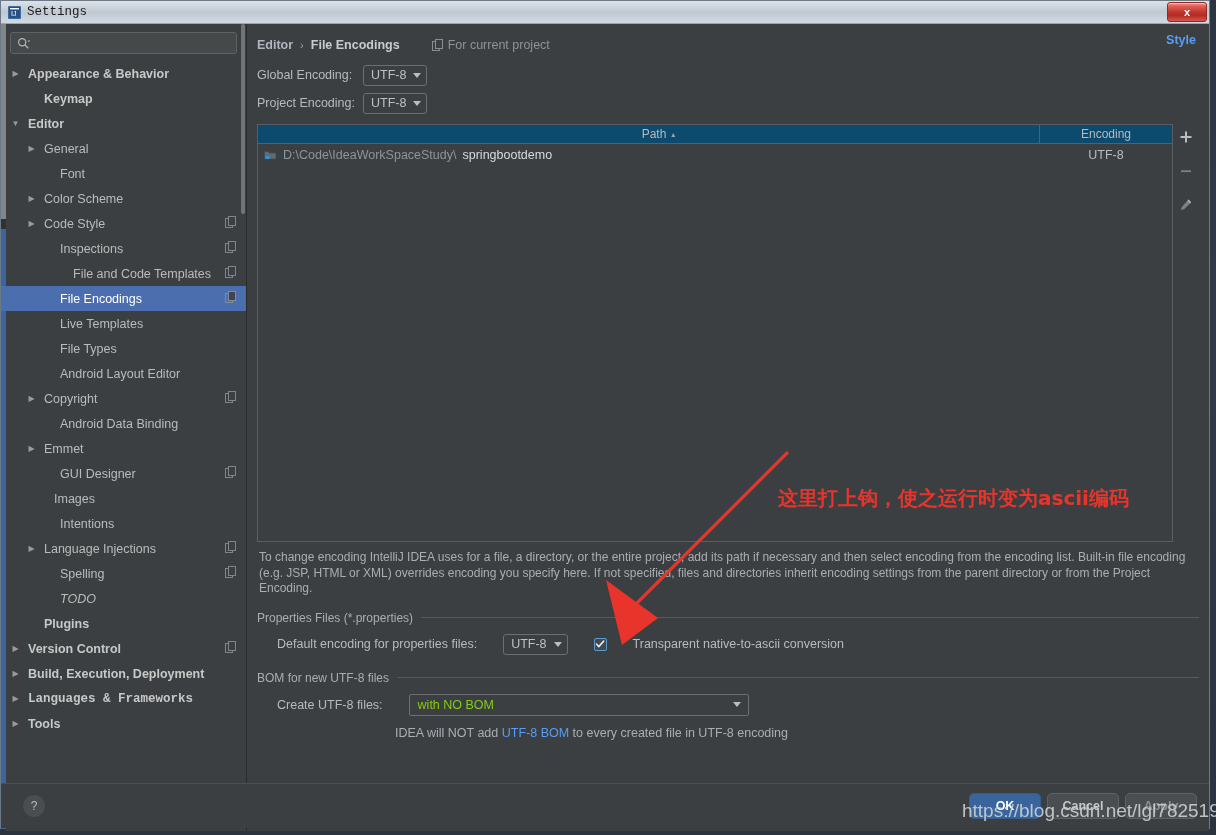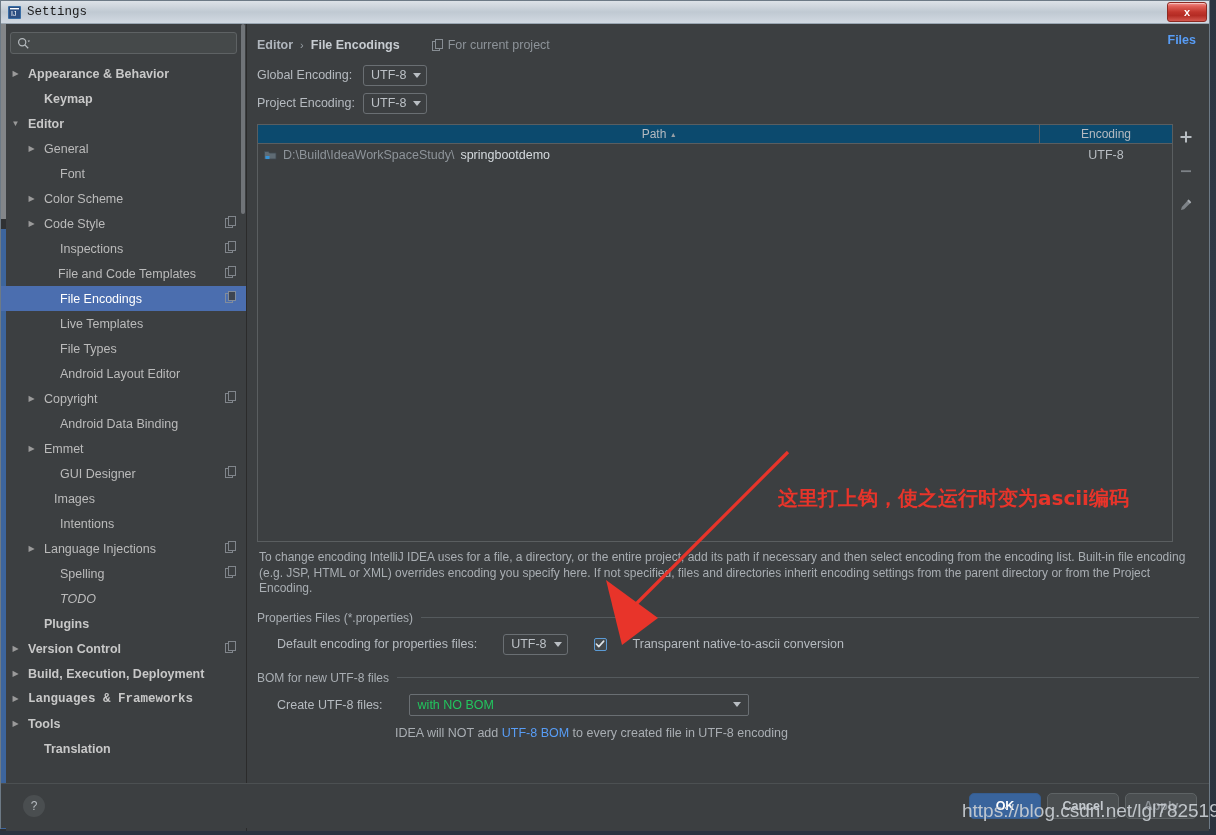--- a/index.html
+++ b/index.html
@@ -185,21 +185,21 @@
   .row{display:flex;align-items:center;gap:26px;}
   .row .lbl{font-size:12.5px;color:#b6bbc0;}
   .check{
     width:13px;height:13px;border:1px solid #5b9bd5;background:#43484b;border-radius:2px;
     display:inline-flex;align-items:center;justify-content:center;cursor:pointer;box-sizing:border-box;
   }
   .check svg{display:block;}
   .wide-combo{
     width:340px;height:22px;background:#3c3f41;border:1px solid #6a6f73;border-radius:2px;
     display:flex;align-items:center;justify-content:space-between;padding:0 7px 0 8px;
-    font-size:12.5px;color:#22c55e;cursor:pointer;box-sizing:border-box;
+    font-size:12.5px;color:#84cc16;cursor:pointer;box-sizing:border-box;
   }
   .hint{font-size:12.5px;color:#a9aeb3;}
   .hint .lnk{color:#589df6;}
 
   
   .footer{
     position:absolute;left:0;bottom:0;width:1208px;height:44px;
     border-top:1px solid #4c5052;background:#3c3f41;
   }
   .help-btn{
@@ -312,21 +312,21 @@
             <div class="tree-item">
               <span class="arrow" style="margin-left: 40px;"></span>
               <span class="label" style="margin-left: 6px;">Inspections</span>
               <span class="copy-ico"><svg width="11" height="12" viewBox="0 0 11 12">
                   <rect x="0.5" y="2.5" width="7" height="9" fill="none" stroke="#8c9298" stroke-width="1"></rect>
                   <rect x="3.5" y="0.5" width="7" height="9" fill="#3c3f41" stroke="#8c9298" stroke-width="1"></rect>
                 </svg></span>
             </div>
             <div class="tree-item">
               <span class="arrow" style="margin-left: 40px;"></span>
-              <span class="label" style="margin-left: 4px;">File and Code Templates</span>
+              <span class="label" style="margin-left: 19px;">File and Code Templates</span>
               <span class="copy-ico"><svg width="11" height="12" viewBox="0 0 11 12">
                   <rect x="0.5" y="2.5" width="7" height="9" fill="none" stroke="#8c9298" stroke-width="1"></rect>
                   <rect x="3.5" y="0.5" width="7" height="9" fill="#3c3f41" stroke="#8c9298" stroke-width="1"></rect>
                 </svg></span>
             </div>
             <div class="tree-item selected">
               <span class="arrow" style="margin-left: 40px;"></span>
               <span class="label" style="margin-left: 6px;">File Encodings</span>
               <span class="copy-ico"><svg width="11" height="12" viewBox="0 0 11 12">
                   <rect x="0.5" y="2.5" width="7" height="9" fill="none" stroke="#8c9298" stroke-width="1"></rect>
@@ -413,24 +413,20 @@
               <span class="arrow" style="margin-left: 8px;">▶</span>
               <span class="label" style="margin-left: 6px;">Build, Execution, Deployment</span>
             </div>
             <div class="tree-item bold">
               <span class="arrow" style="margin-left: 8px;">▶</span>
               <span class="label" style="margin-left: 6px; font-family: Liberation Mono, monospace;">Languages &amp; Frameworks</span>
             </div>
             <div class="tree-item bold">
               <span class="arrow" style="margin-left: 8px;">▶</span>
               <span class="label" style="margin-left: 6px;">Tools</span>
-            </div>
-            <div class="tree-item bold">
-              <span class="arrow" style="margin-left: 24px;"></span>
-              <span class="label" style="margin-left: 6px;">Translation</span>
             </div>
           </div>
 
         <div class="scroll-rail">
           <div class="scroll-thumb"></div>
         </div>
       </div>
 
       <div class="main">
 
@@ -440,21 +436,21 @@
           <span class="crumb-cur">File Encodings</span>
 
           <span class="for-project">
             <svg width="11" height="12" viewBox="0 0 11 12">
               <rect x="0.5" y="2.5" width="7" height="9" fill="none" stroke="#878d93" stroke-width="1"></rect>
               <rect x="3.5" y="0.5" width="7" height="9" fill="#3c3f41" stroke="#878d93" stroke-width="1"></rect>
             </svg>
             <span>For current project</span>
           </span>
 
-          <span class="reset-link">Files</span>
+          <span class="reset-link">Style</span>
         </div>
 
         <div class="field-row">
           <span class="field-label">Global Encoding:</span>
           <span class="combo">
             <span class="cv">UTF-8</span>
             <span class="caret"></span>
           </span>
         </div>
         <div class="field-row">
@@ -476,21 +472,21 @@
                 <span>Encoding</span>
               </div>
             </div>
             <div class="tbody">
               <div class="trow">
                 <div class="td-path">
                   <svg width="13" height="12" viewBox="0 0 13 12">
                     <path d="M0.5 2.5 L4.5 2.5 L5.5 4 L12 4 L12 10 L0.5 10 Z" fill="#5f6b74" stroke="#3f4a52" stroke-width="0.8"></path>
                     <rect x="1.5" y="7" width="4" height="3" fill="#3592d6"></rect>
                   </svg>
-                  <span class="path-dim">D:\Build\IdeaWorkSpaceStudy\</span>
+                  <span class="path-dim">D:\Code\IdeaWorkSpaceStudy\</span>
                     <span class="path-strong">springbootdemo</span>
                 </div>
                 <div class="td-enc">UTF-8</div>
               </div>
             </div>
           </div>
           <div class="side-tools">
             <span class="tool-btn">
               <svg width="14" height="14" viewBox="0 0 14 14">
                 <rect x="6" y="1.5" width="2" height="11" fill="#b8bdc2"></rect>

